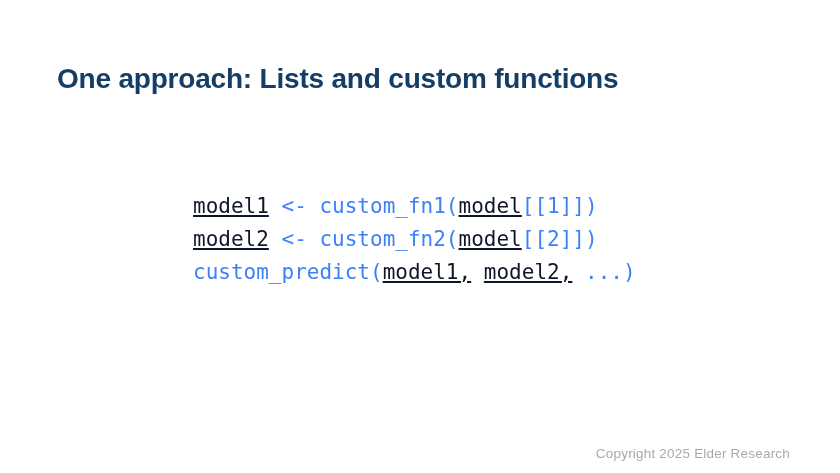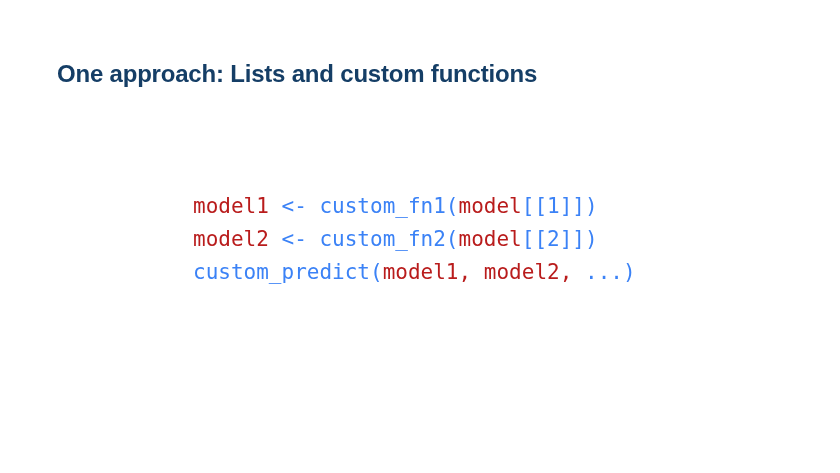--- a/index.html
+++ b/index.html
@@ -12,51 +12,52 @@
     width: 840px;
     height: 473px;
     background: #ffffff;
     overflow: hidden;
     font-family: "Liberation Sans", sans-serif;
   }
   .slide-title {
     position: absolute;
     left: 57px;
     top: 44px;
-    font-size: 24px;
+    font-size: 28px;
     font-weight: bold;
     letter-spacing: -0.2px;
     color: #153e66;
     white-space: nowrap;
   }
   .code-block {
     position: absolute;
     left: 193px;
     top: 190px;
     font-family: "DejaVu Sans Mono", monospace;
     font-size: 21px;
     line-height: 33px;
     white-space: pre;
   }
   .code-line {
     display: block;
   }
   .tok-default  { color: #3b82f6; }
-  .tok-variable { color: #b91c1c; }
+  .tok-variable { color: #0f172a; text-decoration: underline; }
   .slide-footer {
     position: absolute;
     right: 50px;
     bottom: 12px;
     font-size: 13.5px;
     font-weight: 300;
     color: #a9a9a9;
     letter-spacing: 0.2px;
   }
 </style>
 </head>
 <body>
 
 <div class="slide">
   <h1 class="slide-title">One approach: Lists and custom functions</h1>
 
   <div class="code-block"><span class="code-line"><span class="tok-variable">model1</span><span class="tok-default"> &lt;- custom_fn1(</span><span class="tok-variable">model</span><span class="tok-default">[[1]])</span></span><span class="code-line"><span class="tok-variable">model2</span><span class="tok-default"> &lt;- custom_fn2(</span><span class="tok-variable">model</span><span class="tok-default">[[2]])</span></span><span class="code-line"><span class="tok-default">custom_predict(</span><span class="tok-variable">model1,</span><span class="tok-default"> </span><span class="tok-variable">model2,</span><span class="tok-default"> ...)</span></span></div>
 
+  <div class="slide-footer">Copyright 2025 Elder Research</div>
 </div>
 
 </body></html>

